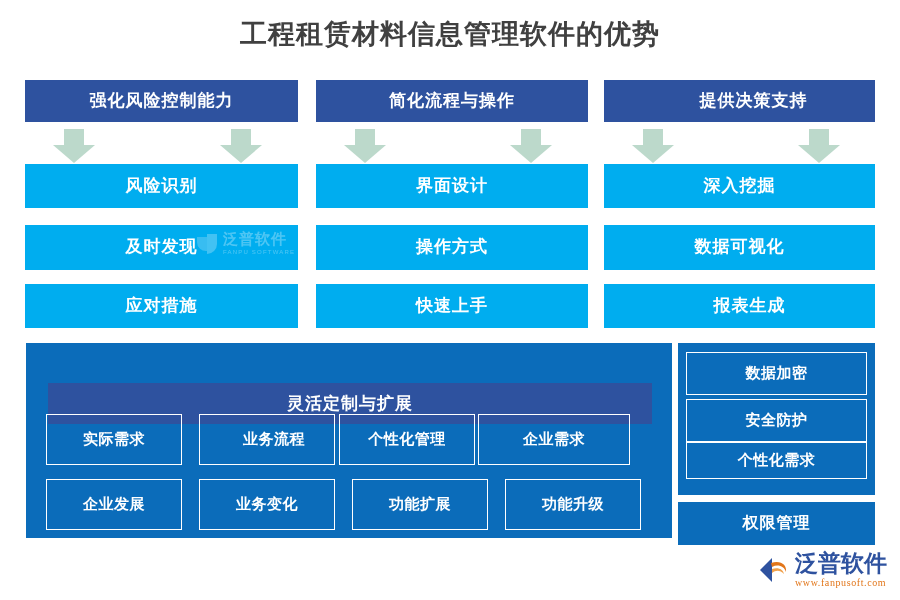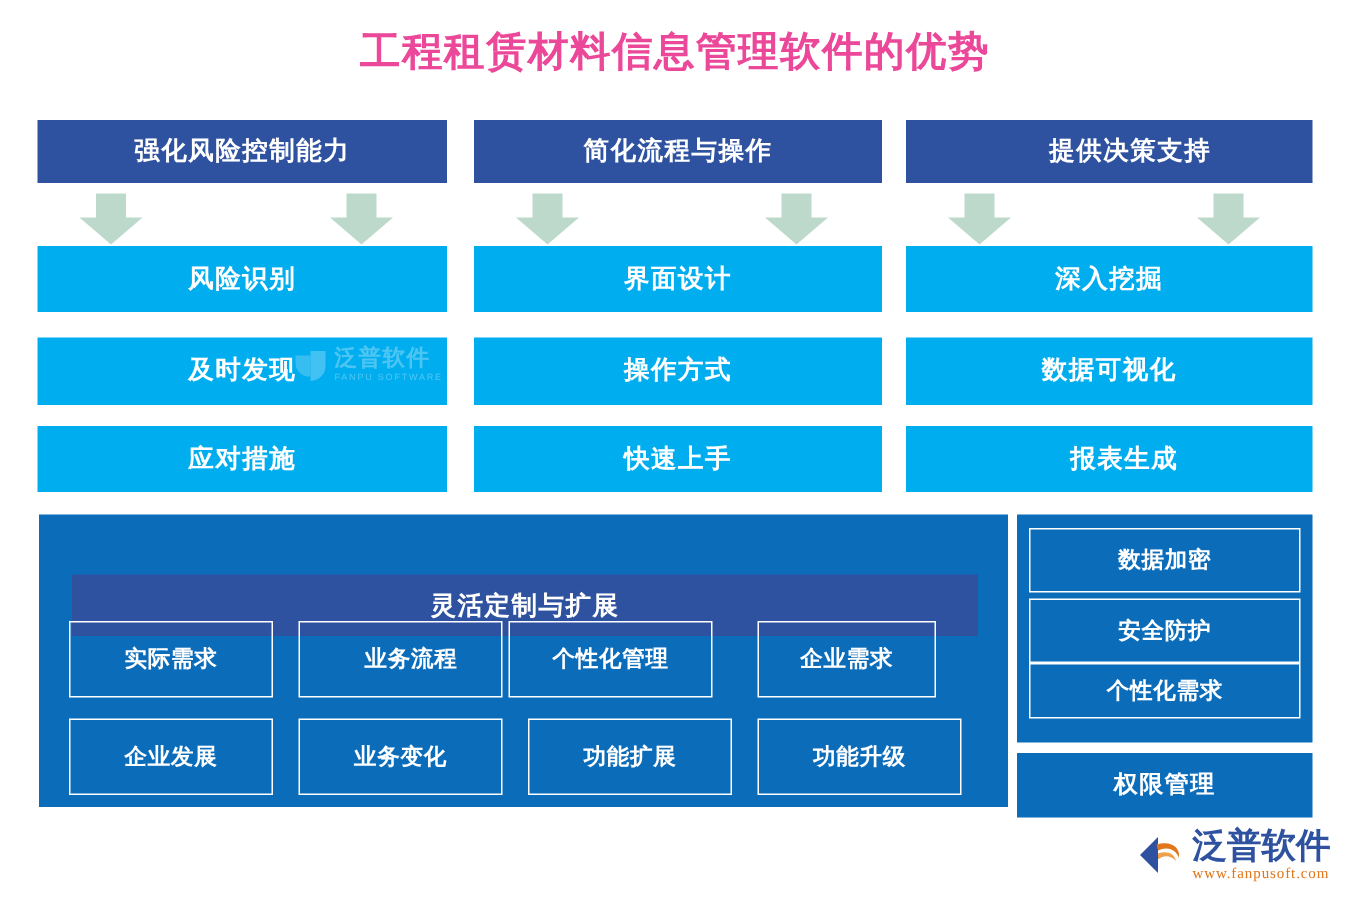--- a/index.html
+++ b/index.html
@@ -25,21 +25,21 @@
 
   
   .page-title {
     position: absolute;
     left: 0;
     top: 16px;
     width: 900px;
     text-align: center;
     font-size: 27px;
     font-weight: 700;
-    color: #ec4899;
+    color: #404040;
     letter-spacing: 1px;
     font-family: "Liberation Serif", "DejaVu Serif", serif;
   }
 
   
   .box {
     position: absolute;
     display: flex;
     align-items: center;
     justify-content: center;
@@ -257,21 +257,21 @@
   <div class="box stage-box" style="left:604px; top:225px; width:271px; height:45px;">数据可视化</div>
   <div class="box stage-box" style="left:604px; top:284px; width:271px; height:44px;padding-left:20px;">报表生成</div>
 
   <div class="panel" style="left:26px; top:343px; width:646px; height:195px;"></div>
 
   <div class="panel-title" style="left:48px; top:359px; width:604px; height:41px;margin-top:24px;">灵活定制与扩展</div>
 
   <div class="cell" style="left:46px; top:414px; width:136px; height:51px;">实际需求</div>
   <div class="cell" style="left:199px; top:414px; width:136px; height:51px;padding-left:14px;">业务流程</div>
   <div class="cell" style="left:339px; top:414px; width:136px; height:51px;">个性化管理</div>
-  <div class="cell" style="left:505px; top:414px; width:119px; height:51px;">企业需求</div>
+  <div class="cell" style="left:478px; top:414px; width:152px; height:51px;">企业需求</div>
 
   <div class="cell" style="left:46px; top:479px; width:136px; height:51px;">企业发展</div>
   <div class="cell" style="left:199px; top:479px; width:136px; height:51px;">业务变化</div>
   <div class="cell" style="left:352px; top:479px; width:136px; height:51px;">功能扩展</div>
   <div class="cell" style="left:505px; top:479px; width:136px; height:51px;">功能升级</div>
 
   <div class="panel" style="left:678px; top:343px; width:197px; height:152px;"></div>
 
   <div class="cell" style="left:686px; top:352px; width:181px; height:43px;">数据加密</div>
   <div class="cell" style="left:686px; top:399px; width:181px; height:43px;">安全防护</div>

